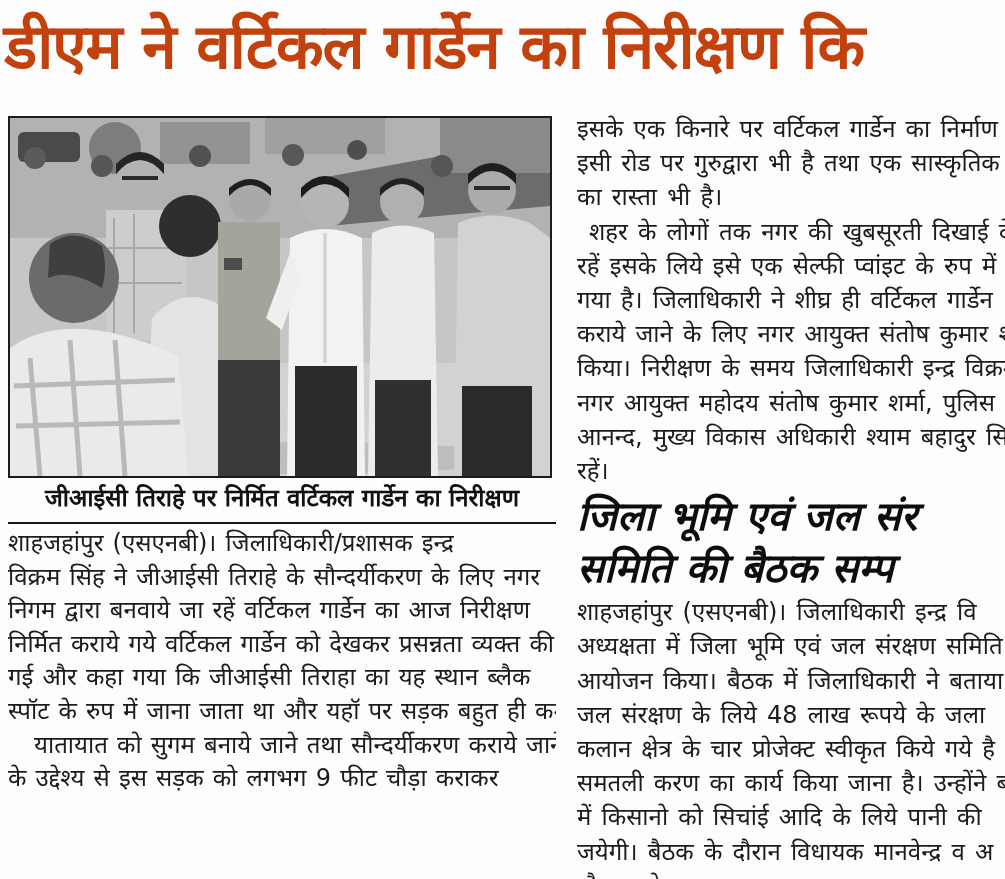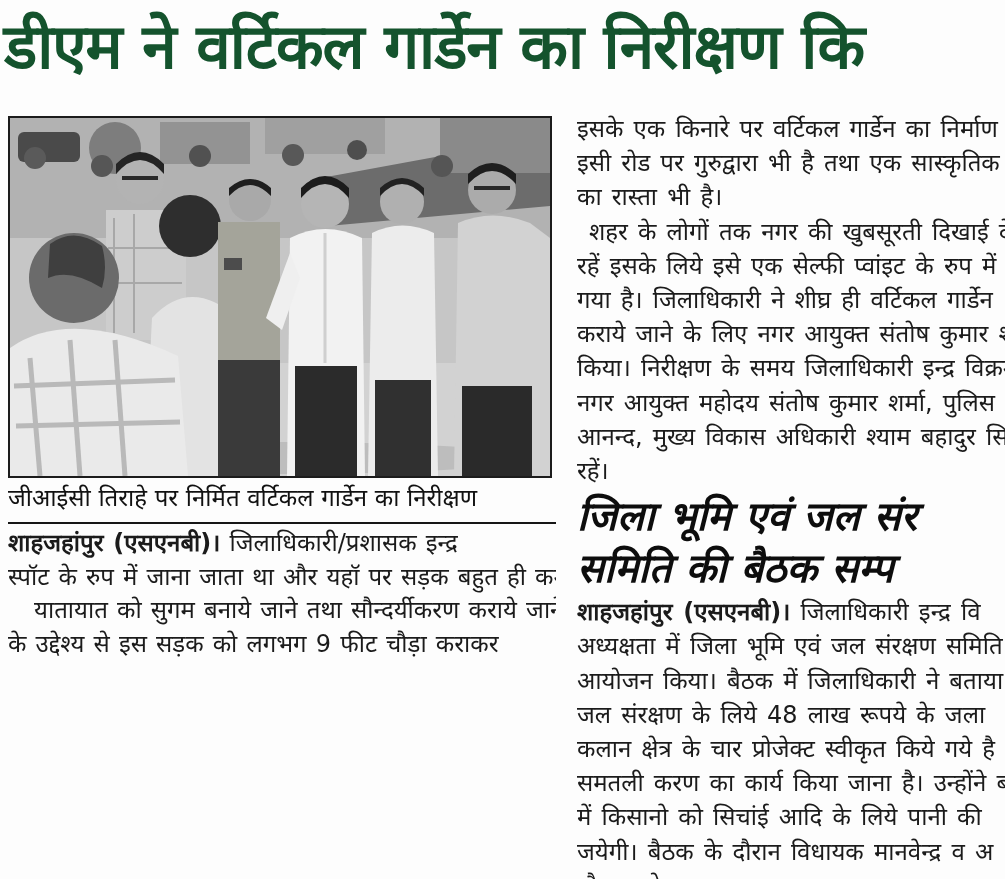--- a/index.html
+++ b/index.html
@@ -9,50 +9,50 @@
     background:#fdfdfd;
     color:#161616;
     overflow:hidden;
     font-family:"DejaVu Sans", sans-serif;
   }
   
   .headline{
     position:absolute;top:2px;left:4px;
     font-size:62px;font-weight:bold;
     white-space:nowrap;letter-spacing:-1px;
-    color:#14532d;
+    color:#c2410c;
   }
   
   .left-col{
     position:absolute;left:8px;top:116px;width:548px;
     overflow:hidden;
   }
   .photo{
     width:540px;height:358px;
     border:2px solid #1c1c1c;
     background:#c6c6c6;
   }
   .caption{
     margin-top:5px;
-    font-weight:normal;
+    font-weight:bold;
     font-size:24px;line-height:30px;
-    text-align:left;
+    text-align:center;
     color:#111;
   }
   .rule{
     border:none;border-top:2px solid #161616;
     margin:9px 0 3px 0;width:548px;
   }
   .body-line{
     font-size:24px;line-height:33.6px;
     white-space:nowrap;
     word-spacing:1.5px;
     color:#1b1b1b;
   }
-  .dateline{font-weight:bold;margin-top:47px;}
+  .dateline{font-weight:normal;margin-top:47px;}
   .ind-big{text-indent:26px;}
   .ind-sm{text-indent:12px;}
   
   .right-col{
     position:absolute;left:577px;top:112px;width:455px;
   }
   .r-line{
     font-size:24px;line-height:34.2px;
     white-space:nowrap;
     word-spacing:2.5px;
@@ -164,20 +164,24 @@
       <div>जीआईसी तिराहे पर निर्मित वर्टिकल गार्डेन का निरीक्षण</div>
     </div>
 
     <hr class="rule">
 
     <div>
       <div class="body-line">
         <span class="dateline">शाहजहांपुर (एसएनबी)।</span>
         <span>जिलाधिकारी/प्रशासक इन्द्र</span>
       </div>
+      <div class="body-line">विक्रम सिंह ने जीआईसी तिराहे के सौन्दर्यीकरण के लिए नगर</div>
+      <div class="body-line">निगम द्वारा बनवाये जा रहें वर्टिकल गार्डेन का आज निरीक्षण</div>
+      <div class="body-line">निर्मित कराये गये वर्टिकल गार्डेन को देखकर प्रसन्नता व्यक्त की</div>
+      <div class="body-line">गई और कहा गया कि जीआईसी तिराहा का यह स्थान ब्लैक</div>
       <div class="body-line">स्पॉट के रुप में जाना जाता था और यहॉ पर सड़क बहुत ही कम</div>
       <div class="body-line ind-big">यातायात को सुगम बनाये जाने तथा सौन्दर्यीकरण कराये जाने</div>
       <div class="body-line">के उद्देश्य से इस सड़क को लगभग 9 फीट चौड़ा कराकर</div>
     </div>
   </div>
 
   <div class="right-col">
 
     <div>
       <div class="r-line">इसके एक किनारे पर वर्टिकल गार्डेन का निर्माण क</div>

